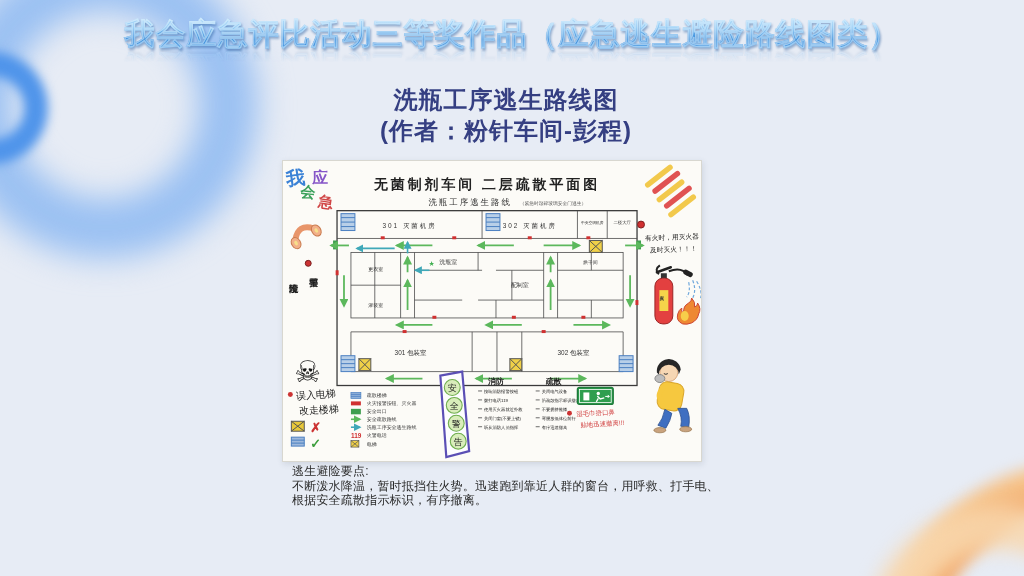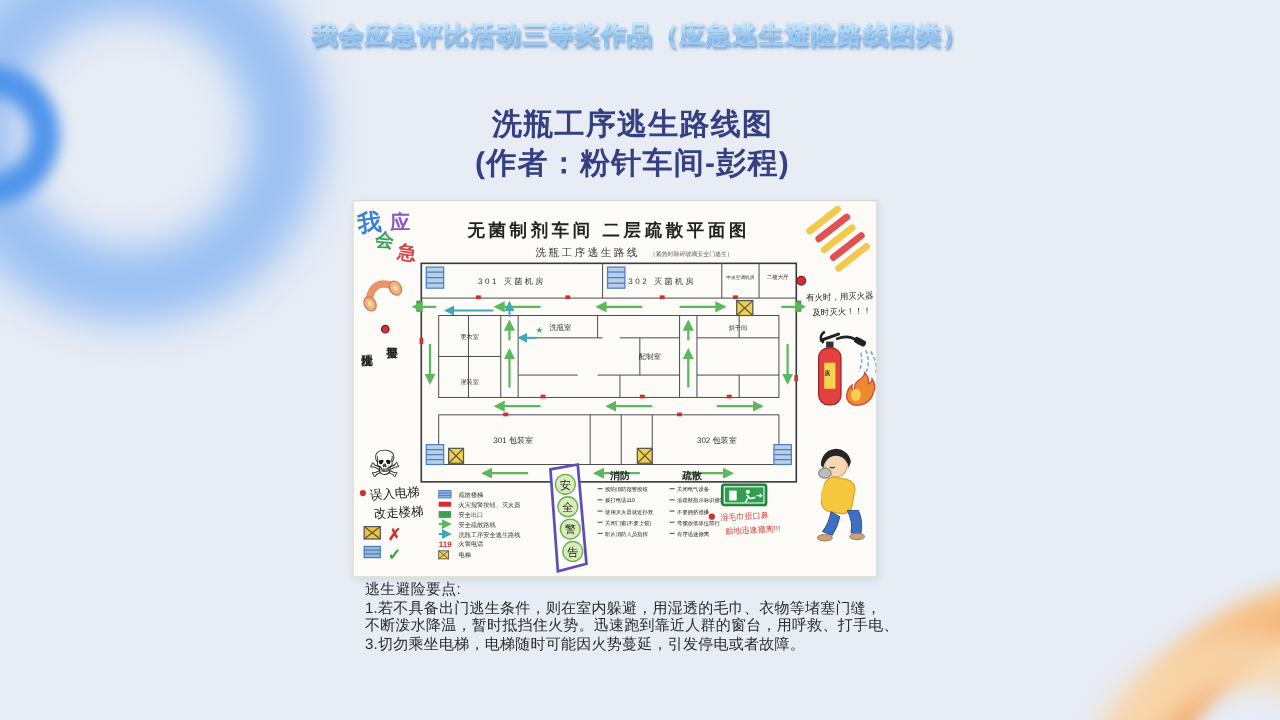--- a/index.html
+++ b/index.html
@@ -12,21 +12,21 @@
   .ring-blue-edge{left:-68px;top:48px;width:120px;height:120px;
     background:radial-gradient(circle closest-side,rgba(79,148,234,0) 46%,#4f94ea 60%,#4f94ea 86%,rgba(79,148,234,0) 100%);
     filter:blur(5px);}
   .ring-orange{left:850px;top:430px;width:460px;height:460px;
     background:radial-gradient(circle closest-side,rgba(242,168,106,0) 61%,#f2a86a 68%,#f6c38a 82%,rgba(246,195,138,0) 90%);
     filter:blur(5px);}
   .ring-orange-2{left:850px;top:490px;width:300px;height:300px;
     background:radial-gradient(circle closest-side,rgba(248,215,173,0) 54%,rgba(248,215,173,.85) 66%,rgba(248,215,173,.85) 84%,rgba(248,215,173,0) 96%);
     filter:blur(8px);}
   .title{position:absolute;top:14px;left:0;right:0;text-align:center;
-    font-size:20px;font-weight:700;letter-spacing:1px;
+    font-size:30px;font-weight:700;letter-spacing:1px;
     background:linear-gradient(180deg,#c8e6fb 0%,#7fc0f2 32%,#2b84d8 62%,#63aeee 100%);
     -webkit-background-clip:text;background-clip:text;color:transparent;
     -webkit-text-stroke:.5px rgba(235,248,255,.55);
     filter:drop-shadow(1px 2px 1px rgba(36,88,156,.45));
     -webkit-box-reflect:below -10px linear-gradient(transparent 58%,rgba(255,255,255,.38));}
   .subtitle{position:absolute;top:84px;left:0;right:12px;text-align:center;
     color:#353f82;font-size:24px;font-weight:600;line-height:31px;letter-spacing:1px;}
   .poster{position:absolute;left:282px;top:160px;width:420px;height:302px;
     background:#fcfbf7;border:1px solid #d8d7d0;box-sizing:border-box;
     box-shadow:1px 2px 6px rgba(60,70,90,.14);}
@@ -366,18 +366,17 @@
         <path d="M20,54 q-2,10 -7,16 l8,3 q5,-8 6,-15 z" fill="#3f6fc1" stroke="#2d518f" stroke-width=".8"></path>
         <path d="M33,53 q5,9 3,18 l8,1 q2,-11 -2,-19 z" fill="#3f6fc1" stroke="#2d518f" stroke-width=".8"></path>
         <ellipse cx="15" cy="75" rx="6" ry="2.6" fill="#c9a37e" stroke="#9e7c55" stroke-width=".8"></ellipse>
         <ellipse cx="41" cy="74" rx="6" ry="2.6" fill="#c9a37e" stroke="#9e7c55" stroke-width=".8"></ellipse>
       </g>
     </svg>
   </div>
 
   <div class="notes">
     <div>逃生避险要点:</div>
-    <div>1.若不具备出门逃生条件，则在室内躲避，用湿透的毛巾、衣物等堵塞门缝，</div>
     <div>不断泼水降温，暂时抵挡住火势。迅速跑到靠近人群的窗台，用呼救、打手电、</div>
-    <div>3.切勿乘坐电梯，电梯随时可能因火势蔓延，引发停电或者故障。</div>
+    <div>根据安全疏散指示标识，有序撤离。</div>
   </div>
 
 </div>
 
 </body></html>

